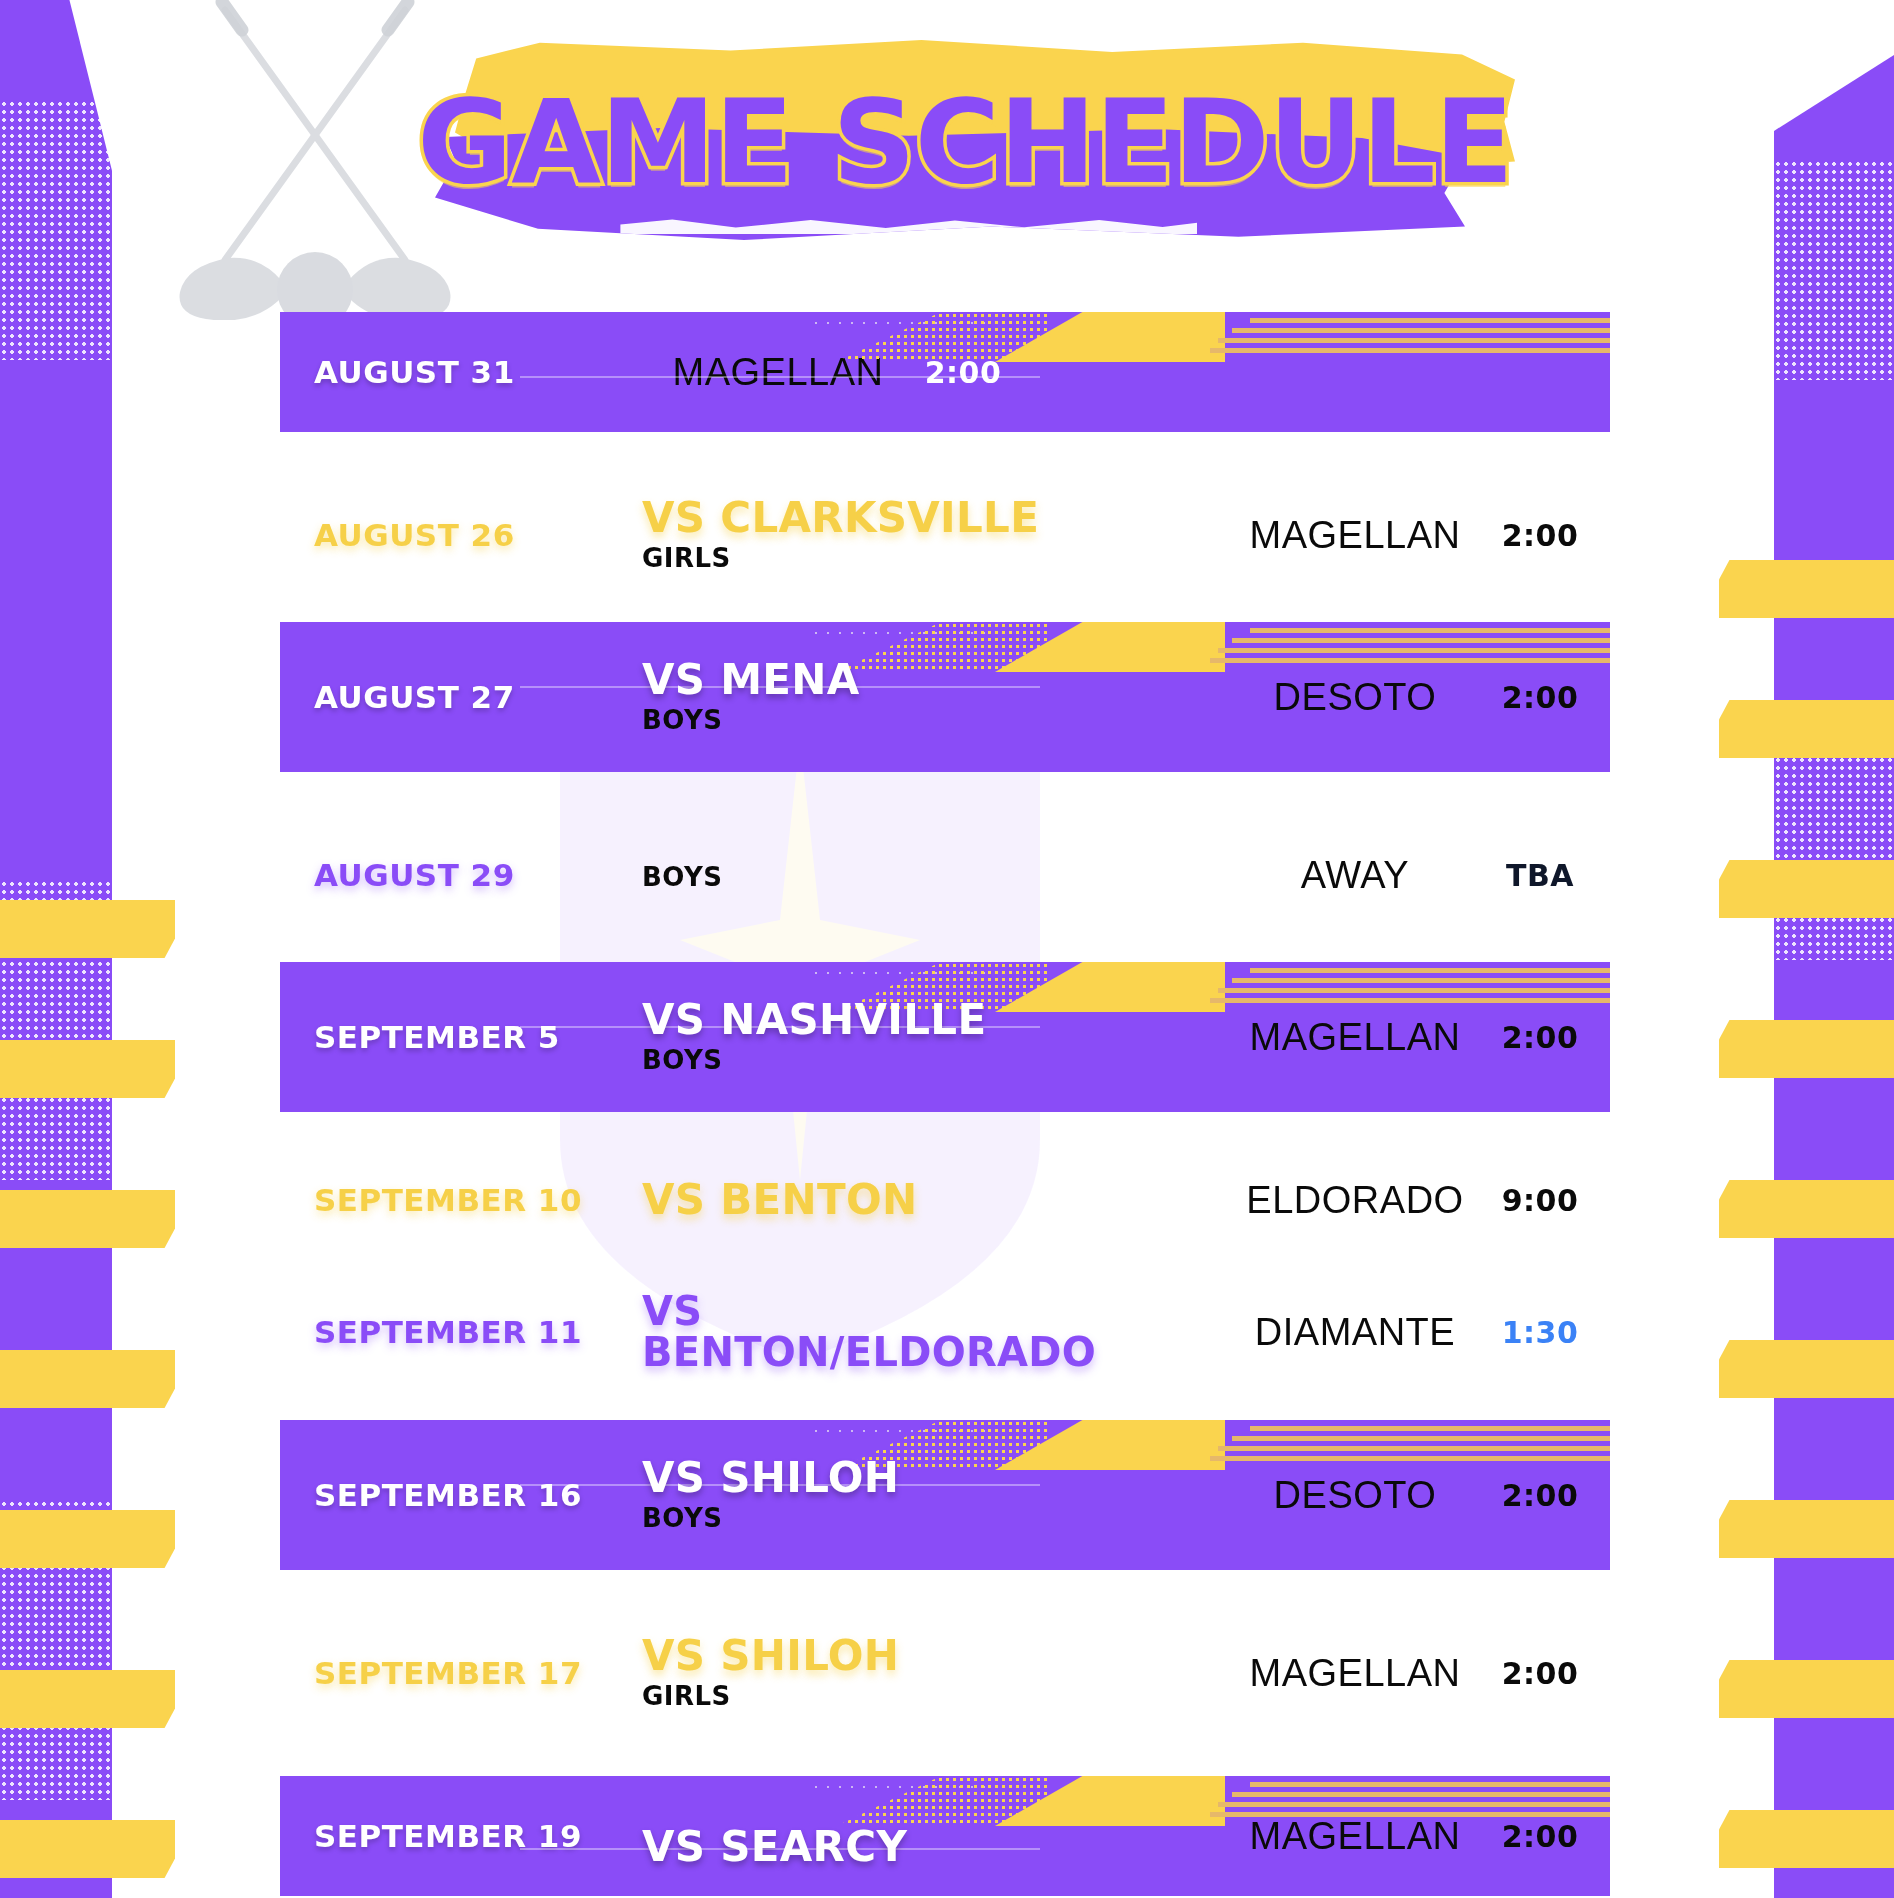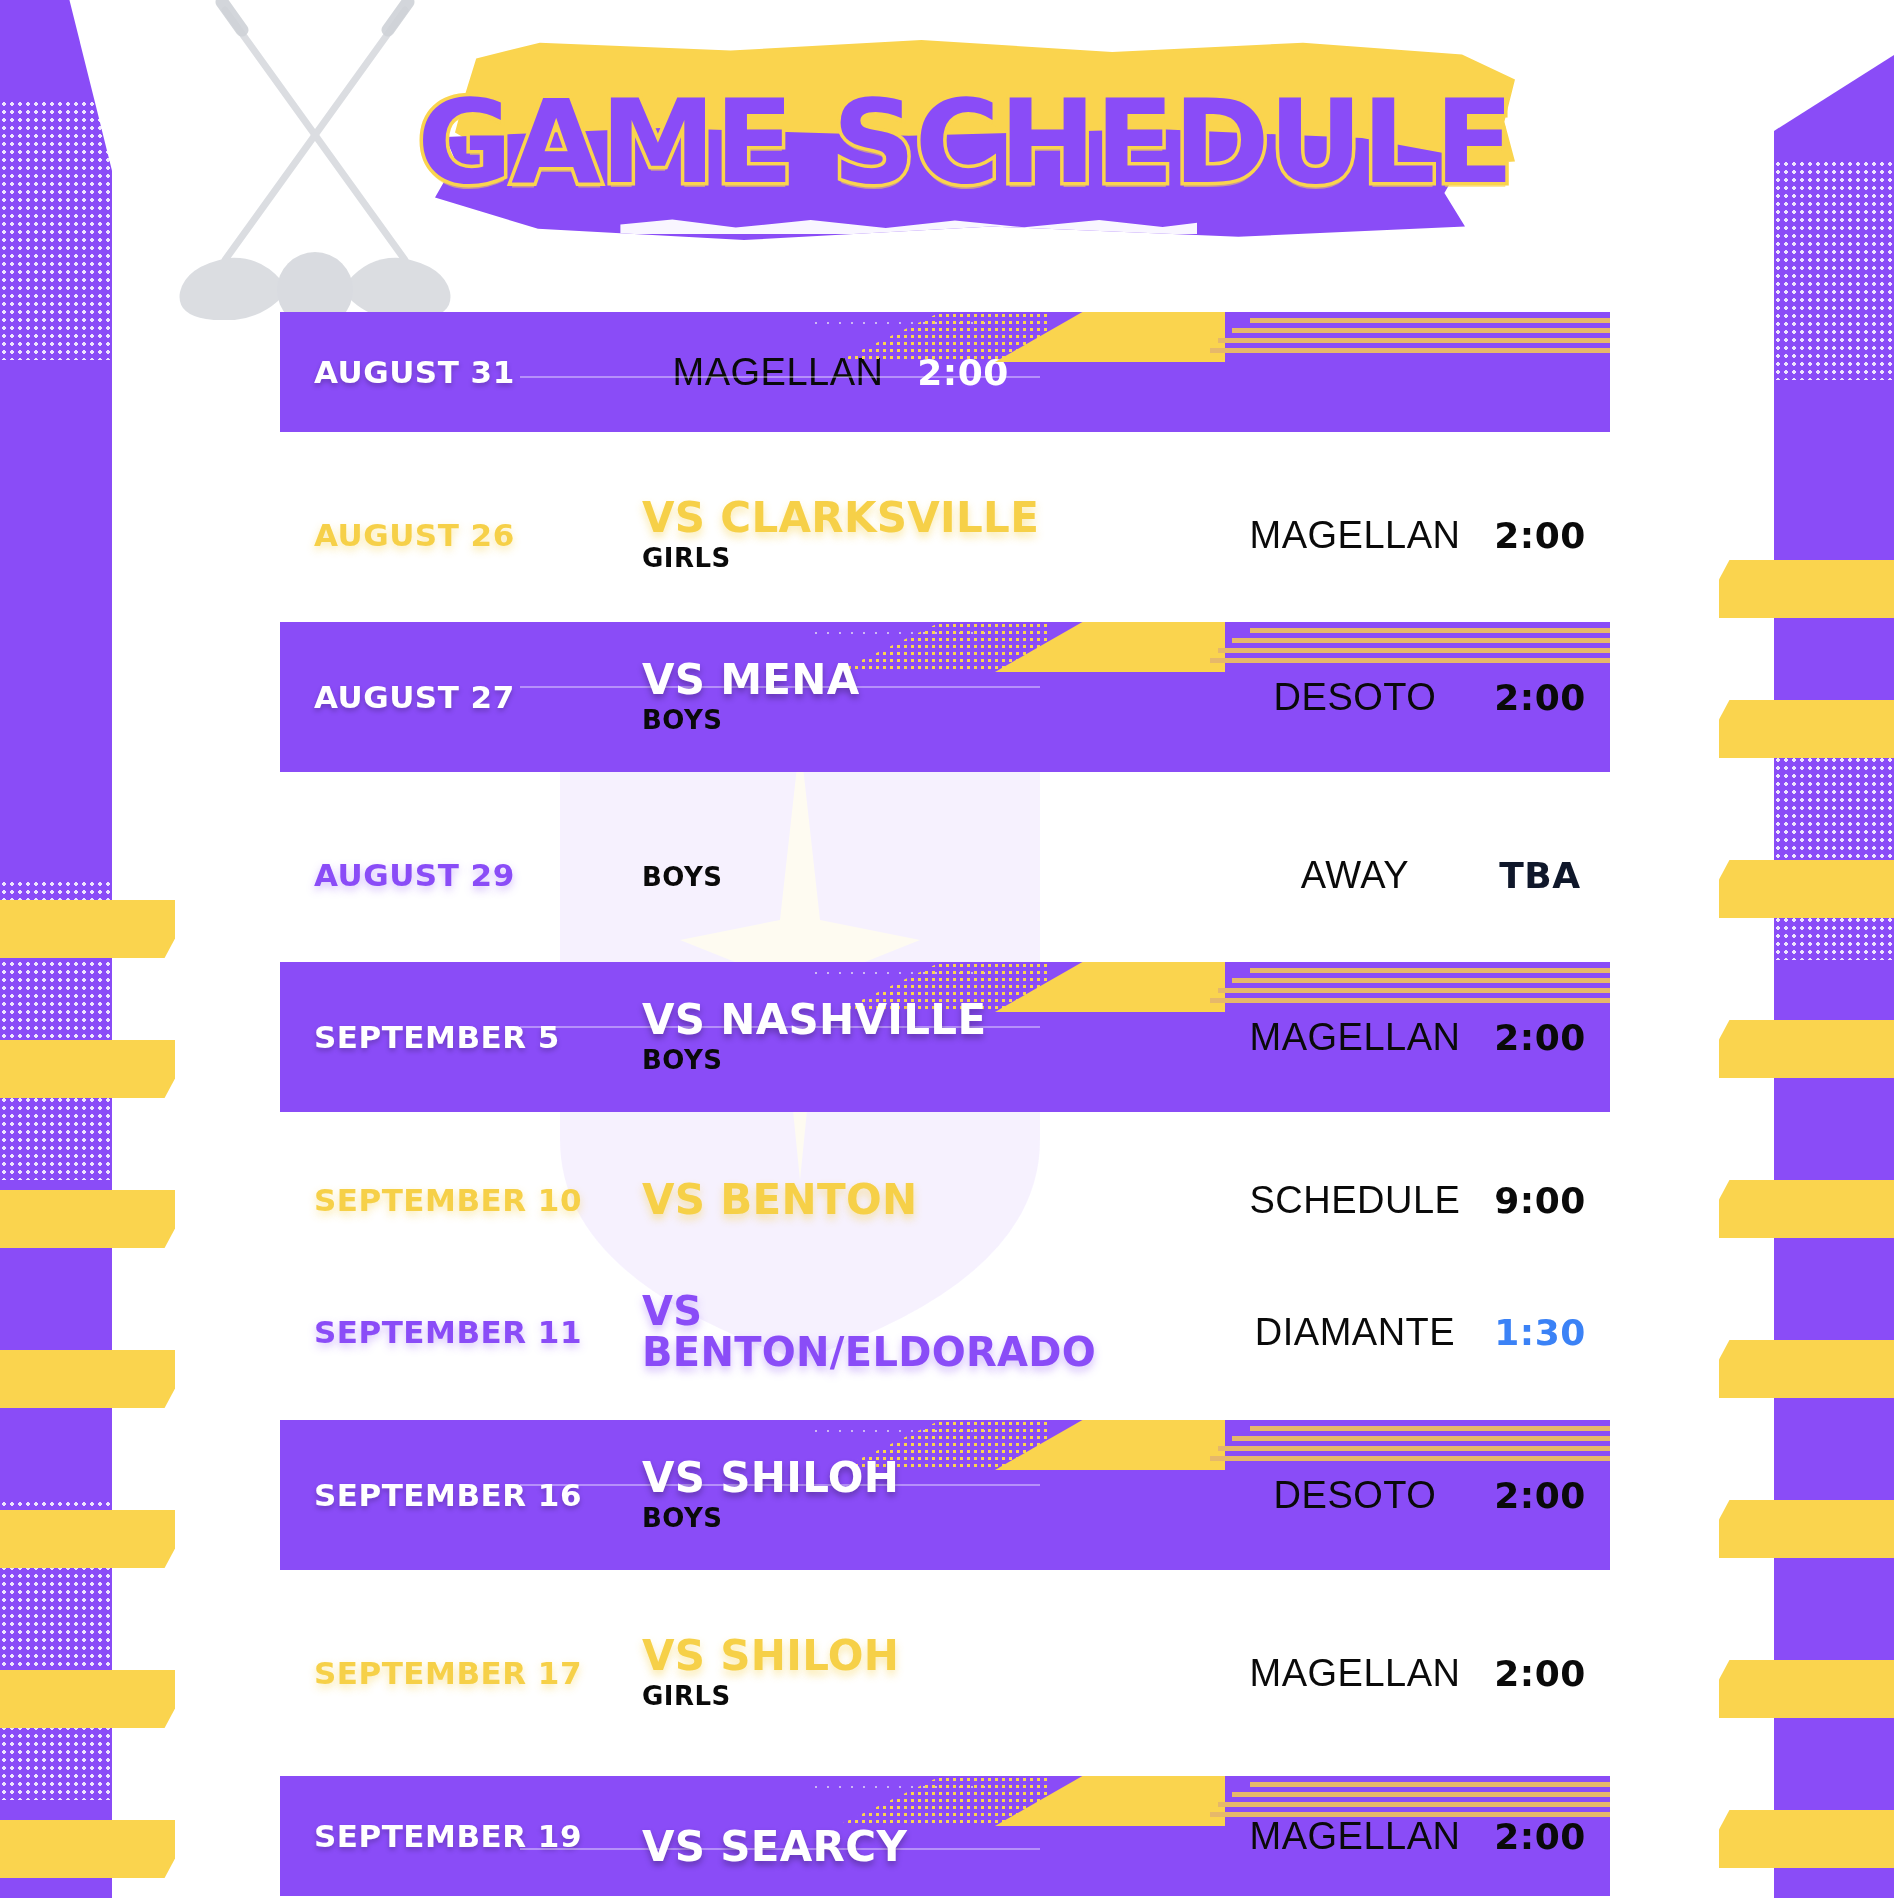--- a/index.html
+++ b/index.html
@@ -149,21 +149,21 @@
     font-weight: 900; font-size: 26px; color:#0a0a0a;
     margin-top: 4px; letter-spacing: .5px;
   }
   .venue {
     font-family: "Liberation Sans", sans-serif;
     font-weight: 400; font-size: 38px; color: #0a0a0a; letter-spacing: .5px;
     line-height: 1.12;
   }
   .time {
     font-family: "DejaVu Sans", sans-serif;
-    font-weight: 900; font-size: 36px; letter-spacing: .5px;
+    font-weight: 900; font-size: 30px; letter-spacing: .5px;
   }
 
   
   .row.purple .date { color:#ffffff; text-shadow: 0 3px 5px rgba(0,0,0,.22); }
   .row.purple .opponent { color:#ffffff; text-shadow: 0 4px 6px rgba(0,0,0,.28); }
   .row.purple .venue { color:#0a0a0a; }
   .row.purple .time  { color:#ffffff; }
   .row.purple.dark-time .time { color:#0a0a0a; }
   .row.purple .gender { color:#0a0a0a; }
 
@@ -359,21 +359,21 @@
     <div class="spacer-sm"></div>
 
     <div class="row white">
       <div class="c-date">
           <div class="date yellow">SEPTEMBER 10</div>
         </div>
       <div class="c-match">
         <div class="opponent yellow">VS BENTON</div>
       </div>
       <div class="c-venue">
-          <div class="venue">SCHEDULE</div>
+          <div class="venue">ELDORADO</div>
         </div>
       <div class="c-time">
           <div class="time" style="color:#0a0a0a">9:00</div>
         </div>
     </div>
 
     <div class="row white">
       <div class="c-date">
           <div class="date purple-t">SEPTEMBER 11</div>
         </div>

